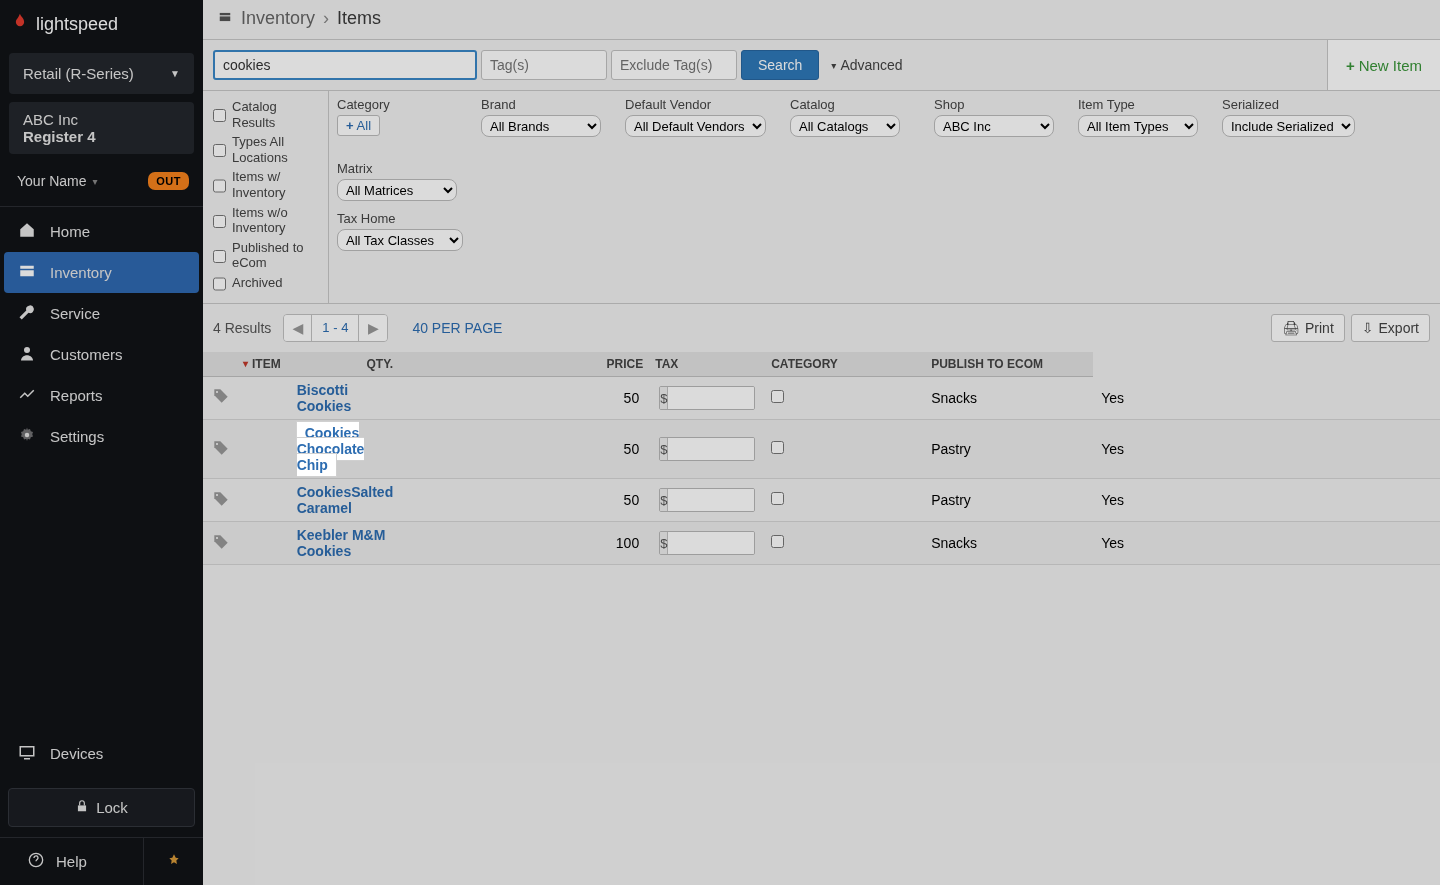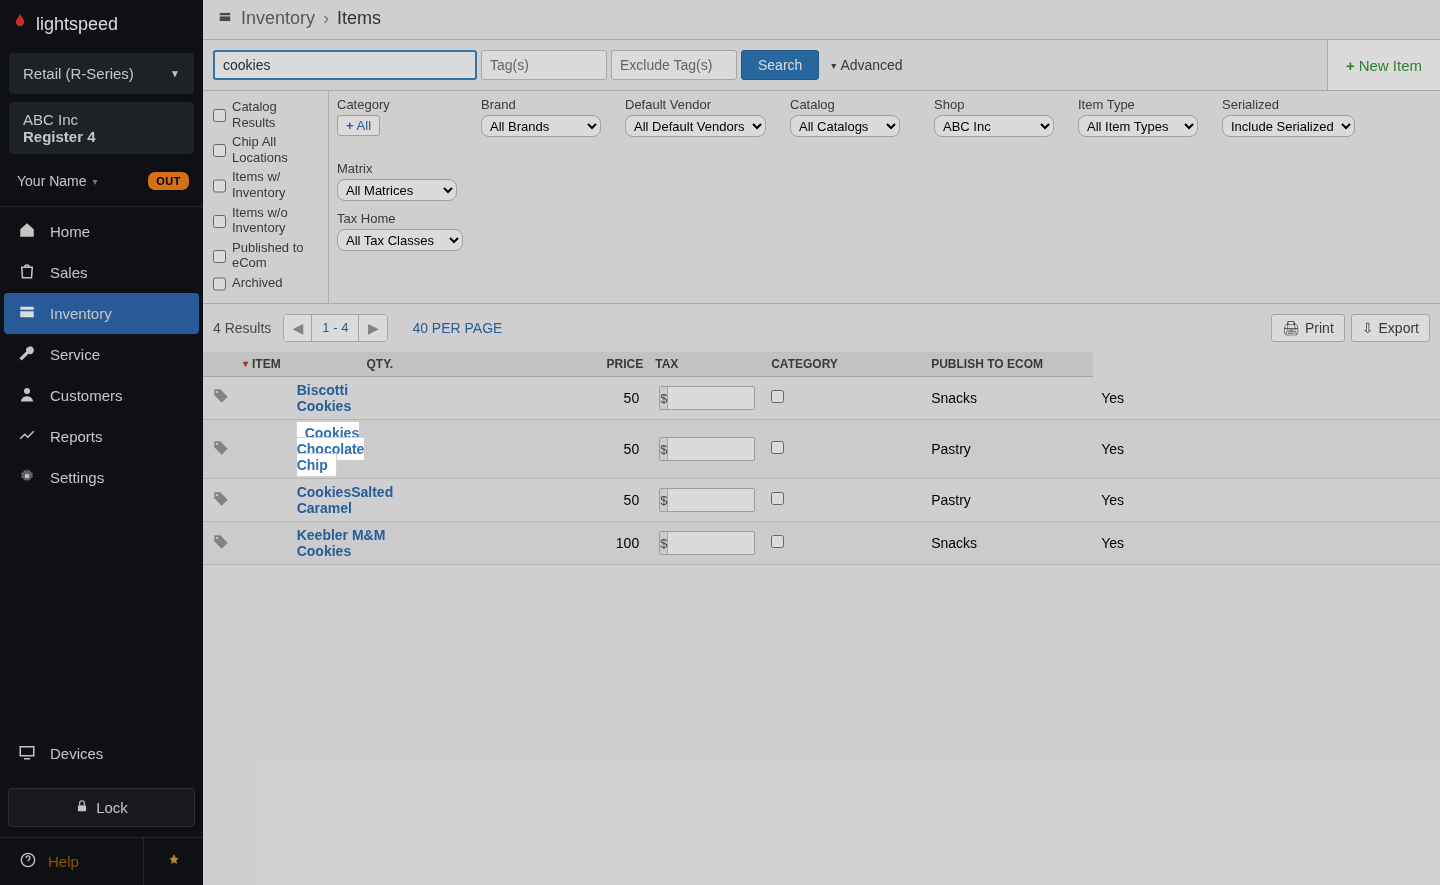--- a/index.html
+++ b/index.html
@@ -112,22 +112,22 @@
 }
 .help-row {
   display: flex;
   border-top: 1px solid #2a2d33;
 }
 .help-btn {
   flex: 1;
   display: flex;
   align-items: center;
   gap: 12px;
-  padding: 14px 20px;
-  color: #a16207;
+  padding: 14px 28px;
+  color: #e5e5e5;
   font-size: 15px;
 }
 .pin-btn {
   width: 60px;
   display: flex;
   align-items: center;
   justify-content: center;
   border-left: 1px solid #2a2d33;
 }
 .pin-btn svg { width: 14px; height: 14px; }
@@ -382,26 +382,20 @@
     <span class="out-badge">OUT</span>
   </div>
 
   <div class="nav">
     <div class="nav-item">
       <span><svg viewBox="0 0 24 24" fill="#e6e6e6">
             <path d="M3 11l9-8 9 8v10H3z"></path>
           </svg></span>
       <span>Home</span>
     </div>
-    <div class="nav-item">
-      <span><svg viewBox="0 0 24 24" fill="#e6e6e6">
-            <path d="M5 7h14l-1 14H6z M9 7a3 3 0 016 0" stroke="#e6e6e6" stroke-width="2" fill="none"></path>
-          </svg></span>
-      <span>Sales</span>
-    </div>
     <div class="nav-item active">
       <span><svg viewBox="0 0 24 24" fill="#fff">
             <rect x="3" y="5" width="18" height="4"></rect>
             <rect x="3" y="11" width="18" height="8"></rect>
           </svg></span>
       <span>Inventory</span>
     </div>
     <div class="nav-item">
       <span><svg viewBox="0 0 24 24" fill="#e6e6e6">
             <path d="M21 7a5 5 0 01-7 6L5 22l-3-3 9-9a5 5 0 0110-3z"></path>
@@ -491,21 +485,21 @@
   </div>
 
   <div class="filters-panel">
     <div class="filters-checks">
       <div class="check-line">
           <input type="checkbox" style="">
           <span>Catalog Results</span>
         </div>
       <div class="check-line">
           <input type="checkbox" style="">
-          <span>Chip All Locations</span>
+          <span>Types All Locations</span>
         </div>
       <div class="check-line">
           <input type="checkbox" style="">
           <span>Items w/ Inventory</span>
         </div>
       <div class="check-line">
           <input type="checkbox" style="">
           <span>Items w/o Inventory</span>
         </div>
       <div class="check-line">

